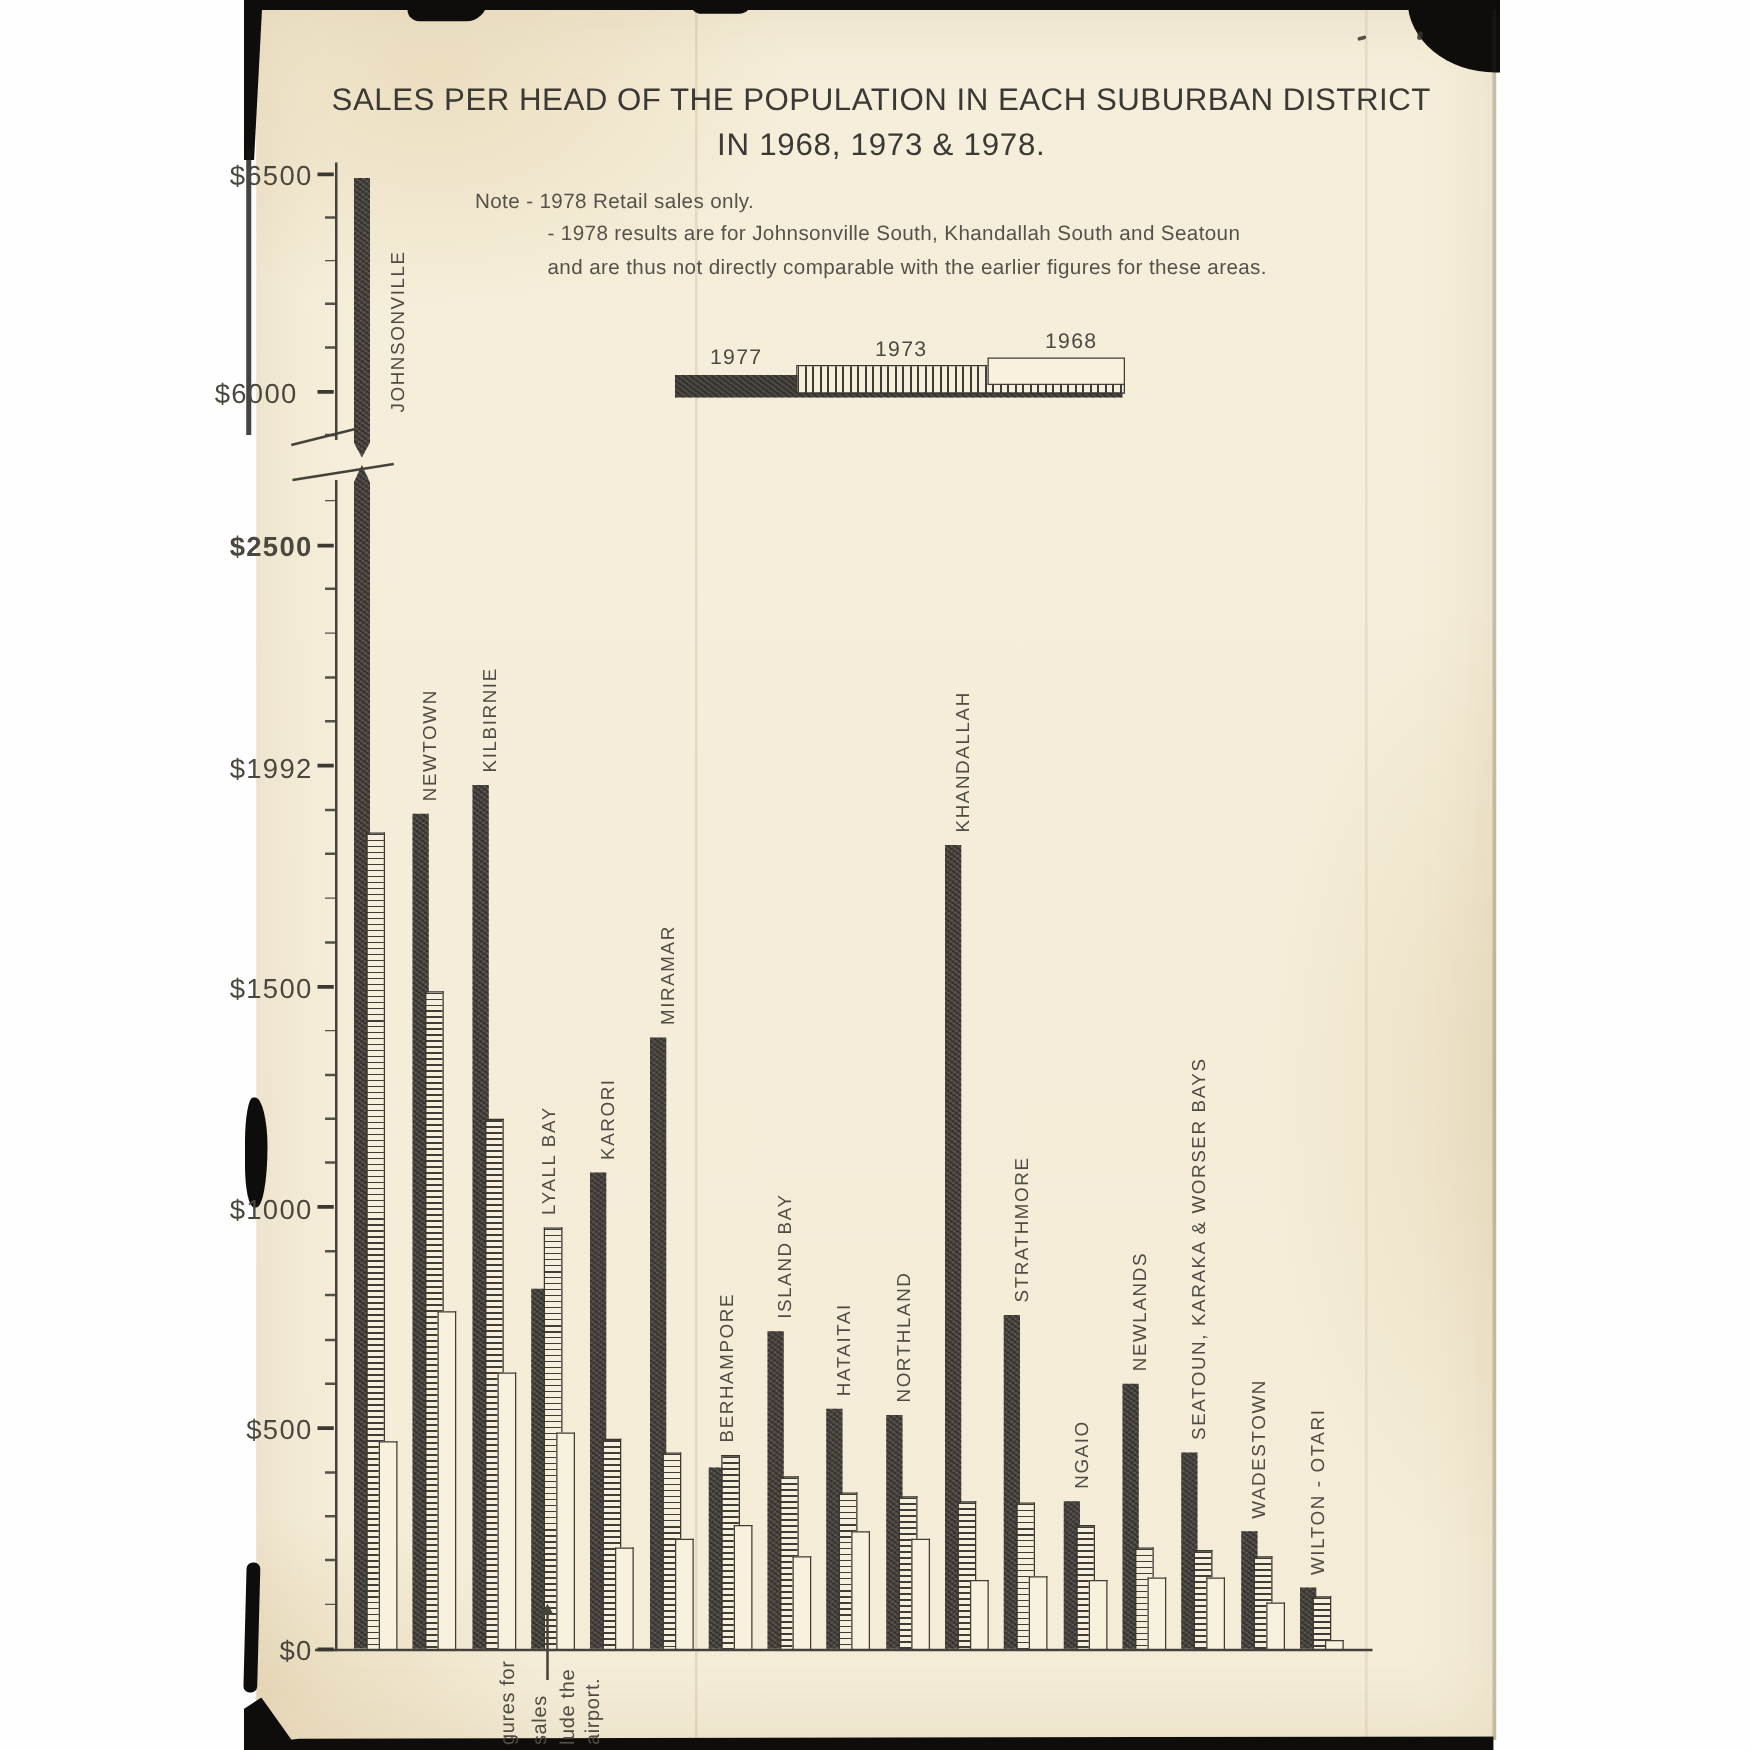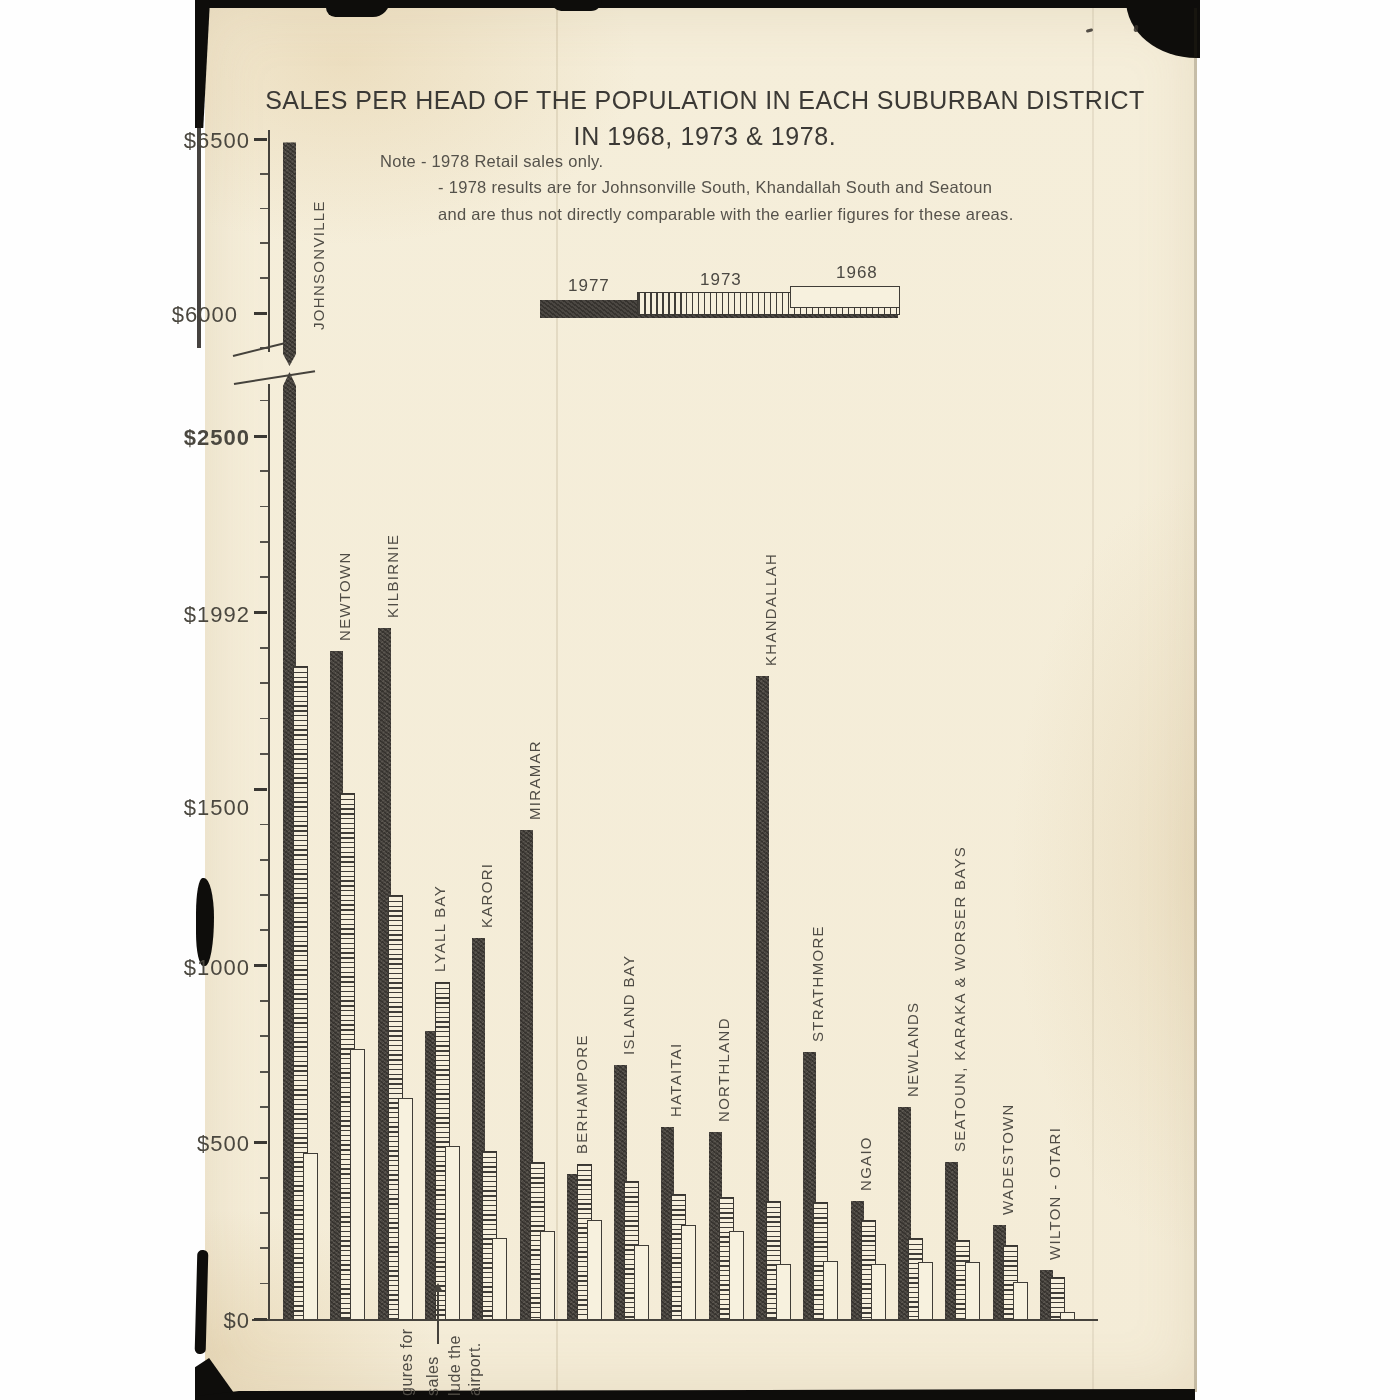--- a/index.html
+++ b/index.html
@@ -23,21 +23,21 @@
   #edge-left-top{left:195px;top:0;width:15px;height:128px;clip-path:polygon(0 0,100% 0,55% 100%,0 100%);}
   #edge-left-line{left:197px;top:120px;width:4px;height:228px;background:rgba(22,19,15,0.8);}
   #blob-left-mid{left:196px;top:878px;width:18px;height:88px;border-radius:40% 62% 55% 45%/45% 50% 62% 42%;}
   #edge-left-low{left:196px;top:1250px;width:11px;height:104px;border-radius:5px;transform:rotate(1.5deg);}
   #corner-bl{left:195px;top:1358px;width:44px;height:42px;clip-path:polygon(0 100%,0 22%,32% 0,100% 100%);}
   #edge-bottom{left:199px;top:1389px;width:996px;height:11px;clip-path:polygon(0 62%,4% 18%,100% 0,100% 100%,0 100%);}
   #edge-right{left:1194px;top:8px;width:3px;height:1384px;background:rgba(60,48,30,0.22);}
   .pen-mark{position:absolute;background:rgba(55,50,45,0.85);border-radius:2px;}
   
   #title-block{position:absolute;left:240px;top:66px;width:930px;text-align:center;color:#3b3935;}
-  #title-line1{font-size:25px;letter-spacing:0.4px;margin-top:20px;}
+  #title-line1{font-size:25px;letter-spacing:0.4px;}
   #title-line2{font-size:25px;letter-spacing:0.6px;margin-top:7px;}
   #note-block{position:absolute;left:380px;top:148px;color:#55524b;font-size:16.5px;
               letter-spacing:0.3px;line-height:1.6;}
   .note-indent{margin-left:58px;}
   
   #legend{position:absolute;left:540px;top:276px;width:360px;height:44px;}
   .leg-label{position:absolute;font-size:17px;color:#4c4943;letter-spacing:1px;}
   #leg-solid{position:absolute;left:0;top:24px;width:358px;height:18px;background-color:#4b4742;
      background-image:repeating-linear-gradient(37deg, rgba(15,13,10,0.35) 0 1.6px, rgba(0,0,0,0) 1.6px 3.4px);}
   #leg-striped{position:absolute;left:97px;top:16px;width:261px;height:21px;
@@ -100,21 +100,21 @@
       <div class="axis-line" style="left: 252px; top: 1319px; width: 846px; height: 2px;"></div>
       <div class="break-diag" style="left: 233px; top: 355px; width: 52px; transform: rotate(-14deg);"></div>
       <div class="break-diag" style="left: 234px; top: 383px; width: 82px; transform: rotate(-9deg);"></div>
       <div class="tick-major" style="left: 254px; top: 1317.5px;"></div>
       <div class="tick-label" style="left: 160px; top: 1308px;">$0</div>
       <div class="tick-major" style="left: 254px; top: 1140.9px;"></div>
       <div class="tick-label" style="left: 160px; top: 1131.4px;">$500</div>
       <div class="tick-major" style="left: 254px; top: 964.3px;"></div>
       <div class="tick-label" style="left: 160px; top: 954.8px;">$1000</div>
       <div class="tick-major" style="left: 254px; top: 787.7px;"></div>
-      <div class="tick-label" style="left: 160px; top: 778.2px; margin-top: 17px;">$1500</div>
+      <div class="tick-label" style="left: 160px; top: 778.2px;">$1500</div>
       <div class="tick-major" style="left: 254px; top: 611.1px;"></div>
       <div class="tick-label" style="left: 160px; top: 601.6px;">$1992</div>
       <div class="tick-major" style="left: 254px; top: 434.5px;"></div>
       <div class="tick-label" style="left: 160px; top: 425px; font-weight: bold;">$2500</div>
       <div class="tick-major" style="left: 254px; top: 311.5px;"></div>
       <div class="tick-label" style="left: 148px; top: 302px;">$6000</div>
       <div class="tick-major" style="left: 254px; top: 137.5px;"></div>
       <div class="tick-label" style="left: 160px; top: 128px;">$6500</div>
       <div class="tick-minor" style="left: 260px; top: 1282.68px;"></div>
       <div class="tick-minor" style="left: 260px; top: 1247.36px;"></div>

